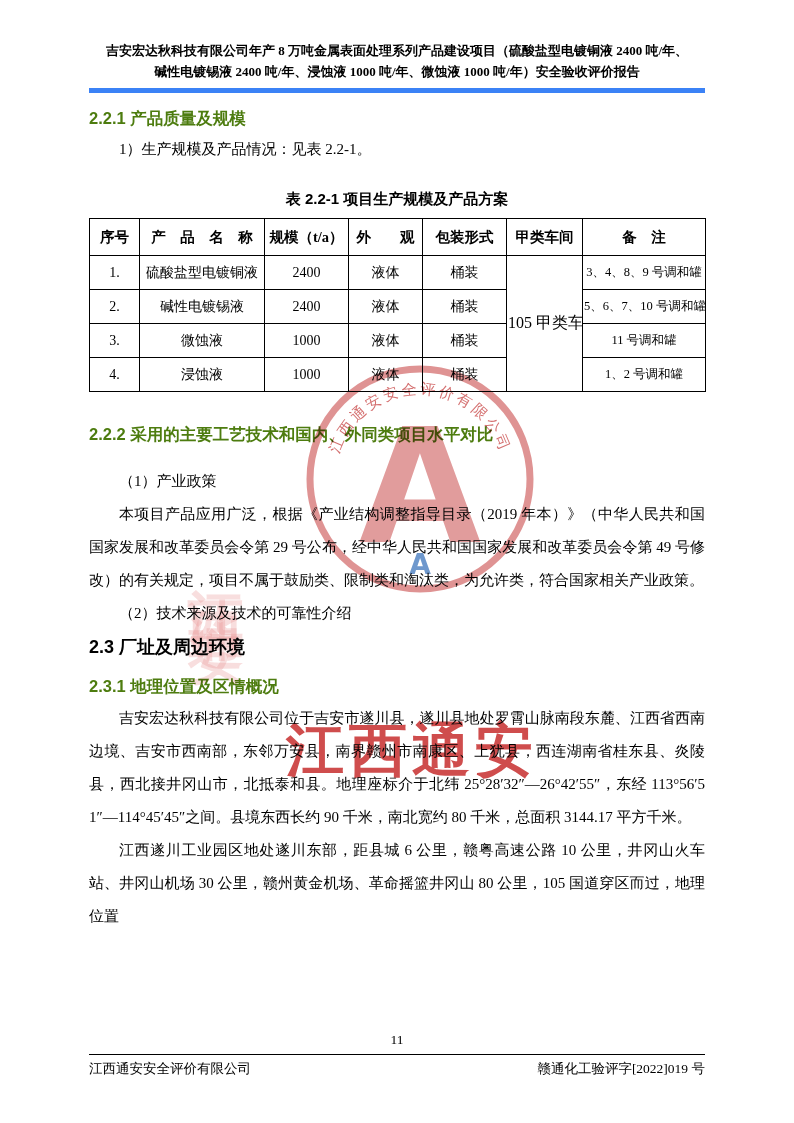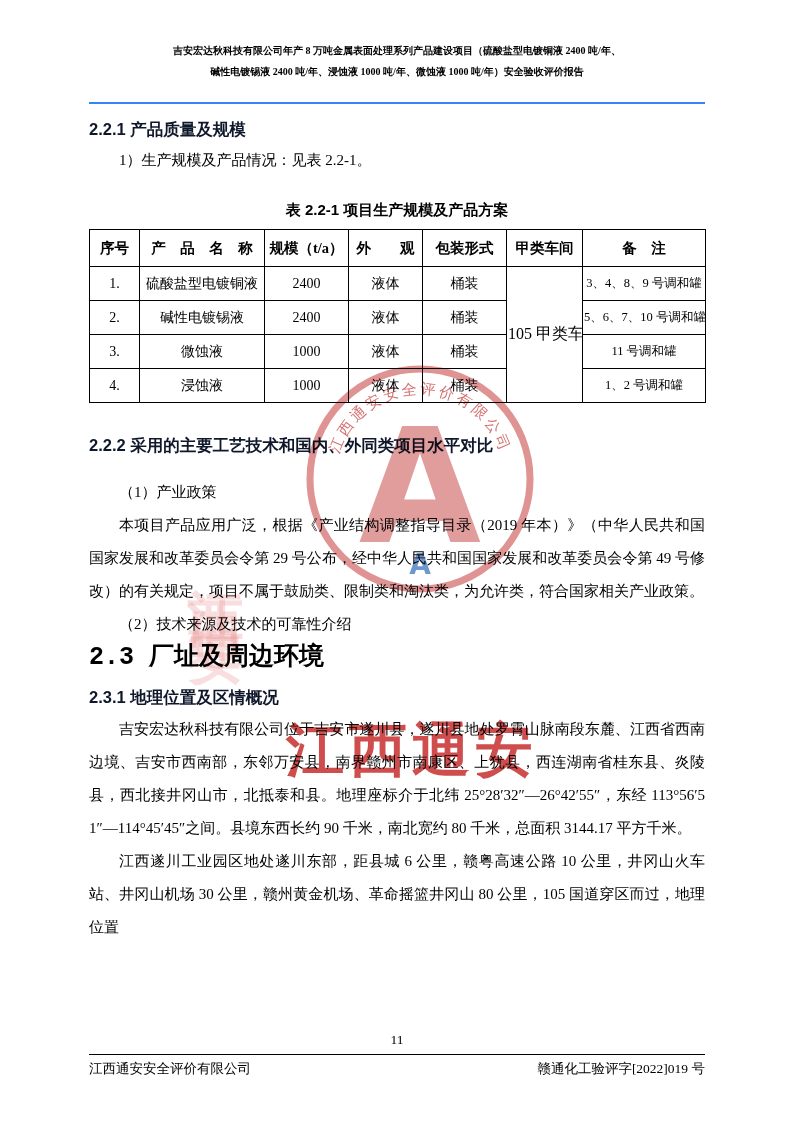--- a/index.html
+++ b/index.html
@@ -6,31 +6,31 @@
   * { margin:0; padding:0; box-sizing:border-box; }
   html,body { background:#ffffff; }
   .page {
     position:relative; width:794px; height:1123px; margin:0 auto;
     background:#ffffff; color:#000; overflow:hidden;
     font-family:"Liberation Serif","DejaVu Serif",serif;
   }
   .content { position:absolute; left:89px; top:40px; width:616px; }
 
   .doc-header {
-    text-align:center; font-size:10px; line-height:21px;
-    padding-bottom:20px; border-bottom:2px solid #3b82f6; font-weight:bold;
+    text-align:center; font-size:13px; line-height:21px;
+    padding-bottom:6px; border-bottom:5px solid #3b82f6; font-weight:bold;
   }
 
   .h-sub {
     font-family:"Liberation Sans","DejaVu Sans",sans-serif;
-    font-weight:bold; font-size:16.5px; line-height:24px; color:#0f172a;
+    font-weight:bold; font-size:16.5px; line-height:24px; color:#4d7c0f;
   }
   .h-main {
-    font-family:Liberation Mono, monospace;
-    font-weight:bold; font-size:25px; line-height:26px; color:#000;
+    font-family:Liberation Sans, sans-serif;
+    font-weight:bold; font-size:18px; line-height:26px; color:#000;
   }
   .mt-221 { margin-top:13px; }
   .mt-222 { margin-top:30px; }
   .mt-23  { margin-top:4px; }
   .mt-231 { margin-top:14px; }
 
   .para {
     font-size:15px; line-height:33px; text-align:justify;
     text-indent:2em; word-break:break-all;
   }

